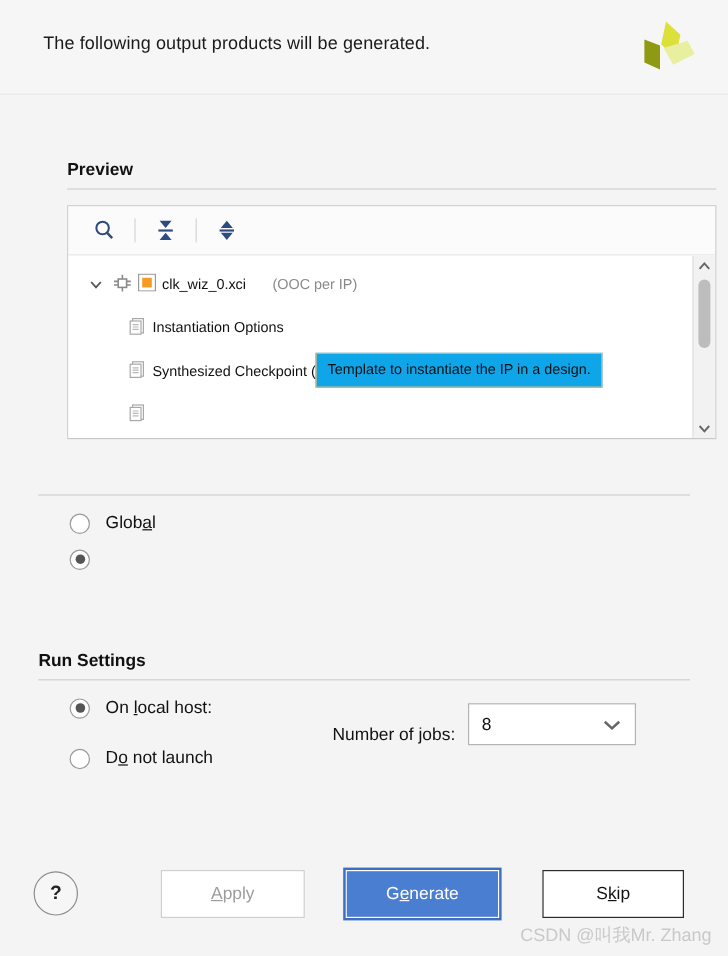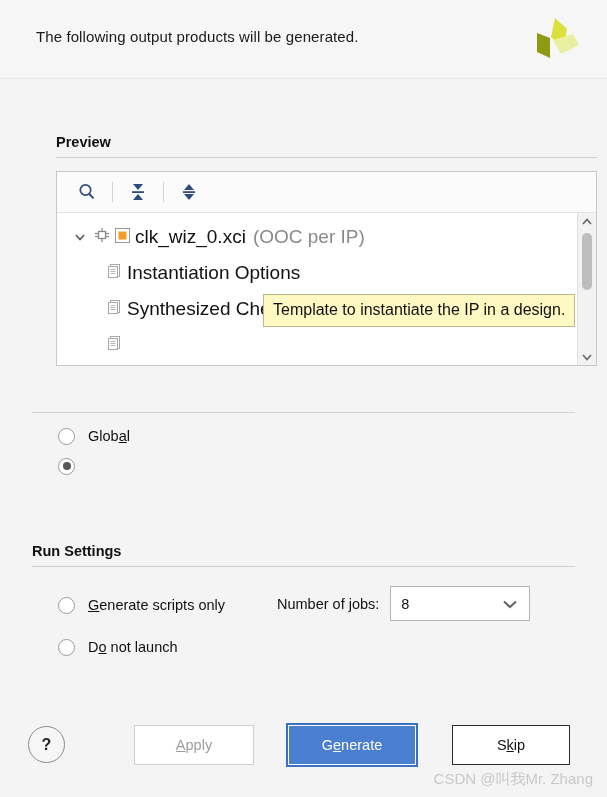--- a/index.html
+++ b/index.html
@@ -90,35 +90,35 @@
     overflow: hidden;
     background: #fff;
   }
   .tree-rows { padding-top: 6px; }
   .tree-row {
     height: 36px;
     display: flex;
     align-items: center;
     padding-left: 14px;
     box-sizing: border-box;
-    font-size: 19px;
+    font-size: 12px;
     white-space: nowrap;
     cursor: default;
   }
   .tree-row.child { padding-left: 50px; }
   .expander {
     width: 18px;
     display: flex;
     align-items: center;
     justify-content: center;
     cursor: pointer;
   }
   .icon-gap { width: 5px; }
   .node-label { color: #111; }
-  .node-sub { color: #8a8a8a; margin-left: 7px; }
+  .node-sub { color: #8a8a8a; margin-left: 22px; }
 
   
   .vscroll {
     position: absolute;
     right: 0; top: 0; bottom: 0;
     width: 18px;
     background: #f2f2f2;
     border-left: 1px solid #e0e0e0;
   }
   .vscroll-arrow {
@@ -138,24 +138,24 @@
     background: #bdbdbd;
     border-radius: 5px;
     cursor: pointer;
   }
 
   
   .tooltip {
     position: absolute;
     left: 263px;
     top: 294px;
-    background: #fef9c3;
+    background: #0ea5e9;
     border: 1px solid #b9b98f;
     padding: 6px 9px 7px 9px;
-    font-size: 16px;
+    font-size: 12px;
     color: #111;
     white-space: nowrap;
     z-index: 40;
   }
 
   
   .synth-wrap  { position: absolute; left: 32px; top: 405px; width: 543px; }
   .run-wrap    { position: absolute; left: 32px; top: 543px; width: 543px; }
 
   .radio-row {
@@ -188,21 +188,21 @@
     font-size: 14.5px;
     color: #111;
   }
   u { text-decoration: underline; }
 
   .jobs-row {
     position: absolute;
     left: 245px;
     top: 43px;
     display: flex;
-    align-items: center;
+    align-items: flex-end;
   }
   .jobs-label { font-size: 14.5px; color: #111; }
   .jobs-select {
     margin-left: 11px;
     width: 140px;
     height: 35px;
     border: 1px solid #b4b4b4;
     background: #fff;
     display: flex;
     align-items: center;
@@ -440,25 +440,25 @@
     <span class="radio on"></span>
   </div>
 </div>
 
 <div class="run-wrap">
   <div class="section-title">Run Settings</div>
   <div class="section-rule"></div>
 
   <div style="height:8px;"></div>
 
-
-  <div class="radio-row" style="margin-top:15px;">
-    <span class="radio"></span>
-    <span class="radio-label"><span></span><u>G</u><span>enerate scripts only</span></span>
-  </div>
+  <div class="radio-row">
+    <span class="radio on"></span>
+    <span class="radio-label"><span>On </span><u>l</u><span>ocal host:</span></span>
+  </div>
+
 
   <div class="radio-row" style="margin-top:12px;">
     <span class="radio"></span>
     <span class="radio-label"><span>D</span><u>o</u><span> not launch</span></span>
   </div>
 
   <div class="jobs-row">
     <span class="jobs-label">Number of jobs:</span>
     <div class="jobs-select">
       <span>8</span>

